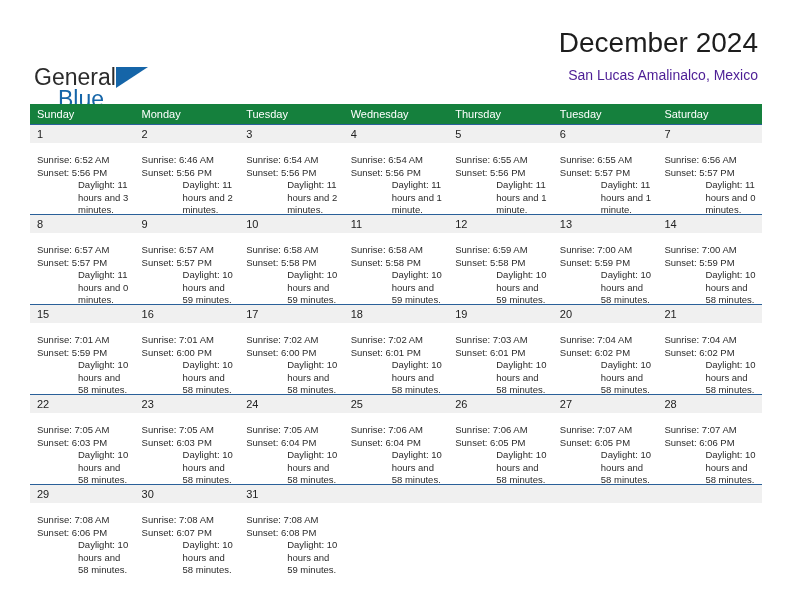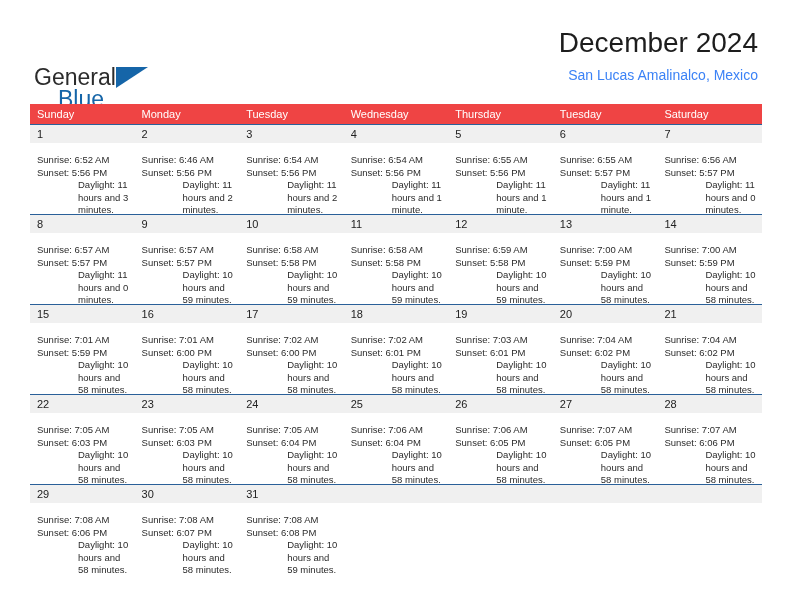--- a/index.html
+++ b/index.html
@@ -73,41 +73,41 @@
   }
   .cal-title {
     font-size: 28px;
     font-weight: normal;
     color: #1d1d1d;
     line-height: 34px;
     white-space: nowrap;
   }
   .cal-subtitle {
     font-size: 14px;
-    color: #3b82f6;
+    color: #4c1d95;
     line-height: 20px;
     margin-top: 5px;
     white-space: nowrap;
   }
 
   
   .calendar {
     position: absolute;
     left: 30px;
     top: 104px;
     width: 732px;
     border-collapse: collapse;
     table-layout: fixed;
   }
   .calendar th, .calendar td {
     padding: 0;
     margin: 0;
   }
   .dow-row th {
-    background: #ef4444;
+    background: #15803d;
     color: #ffffff;
     font-size: 11px;
     font-weight: normal;
     text-align: left;
     height: 20px;
     padding: 0 0 0 7px;
     vertical-align: middle;
   }
 
   .week-row td {

